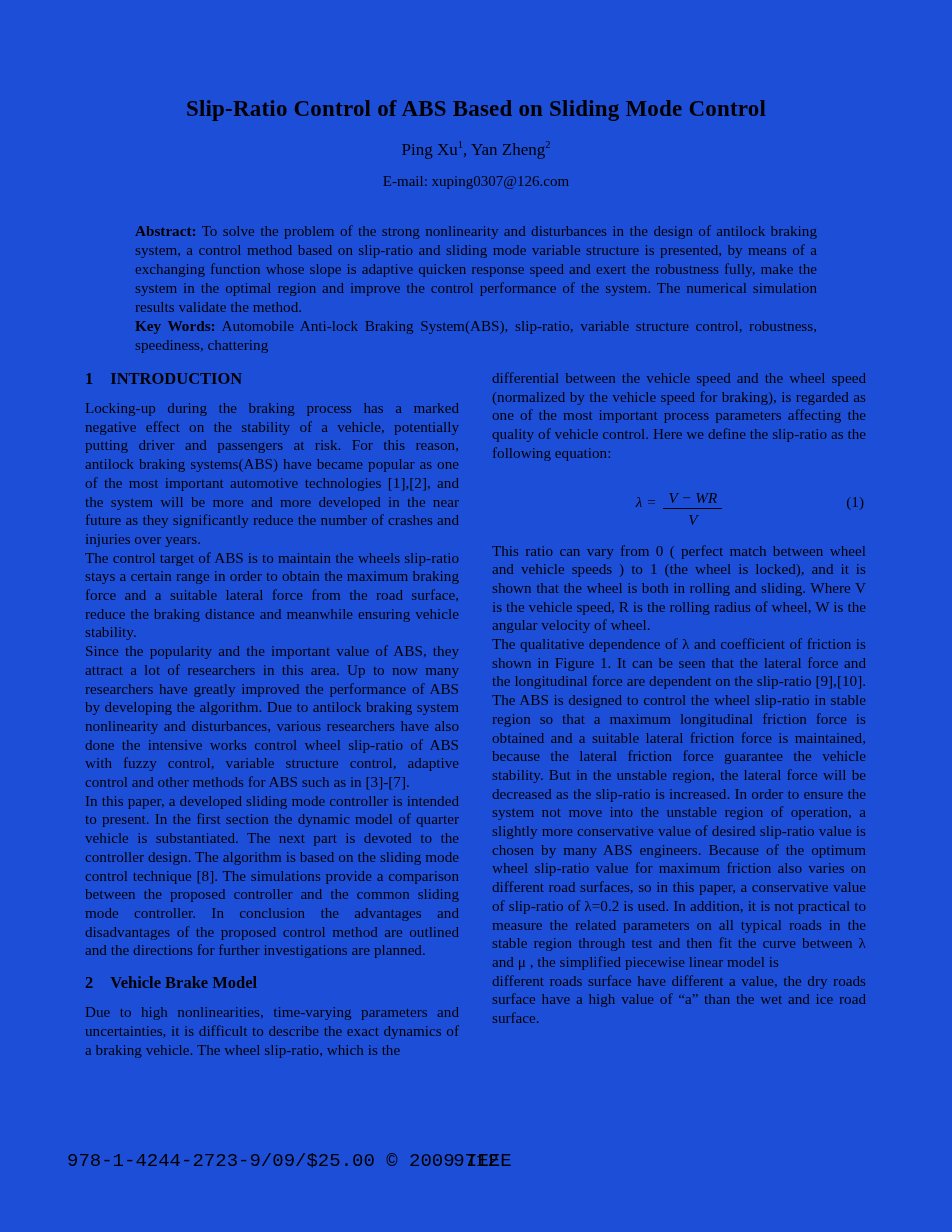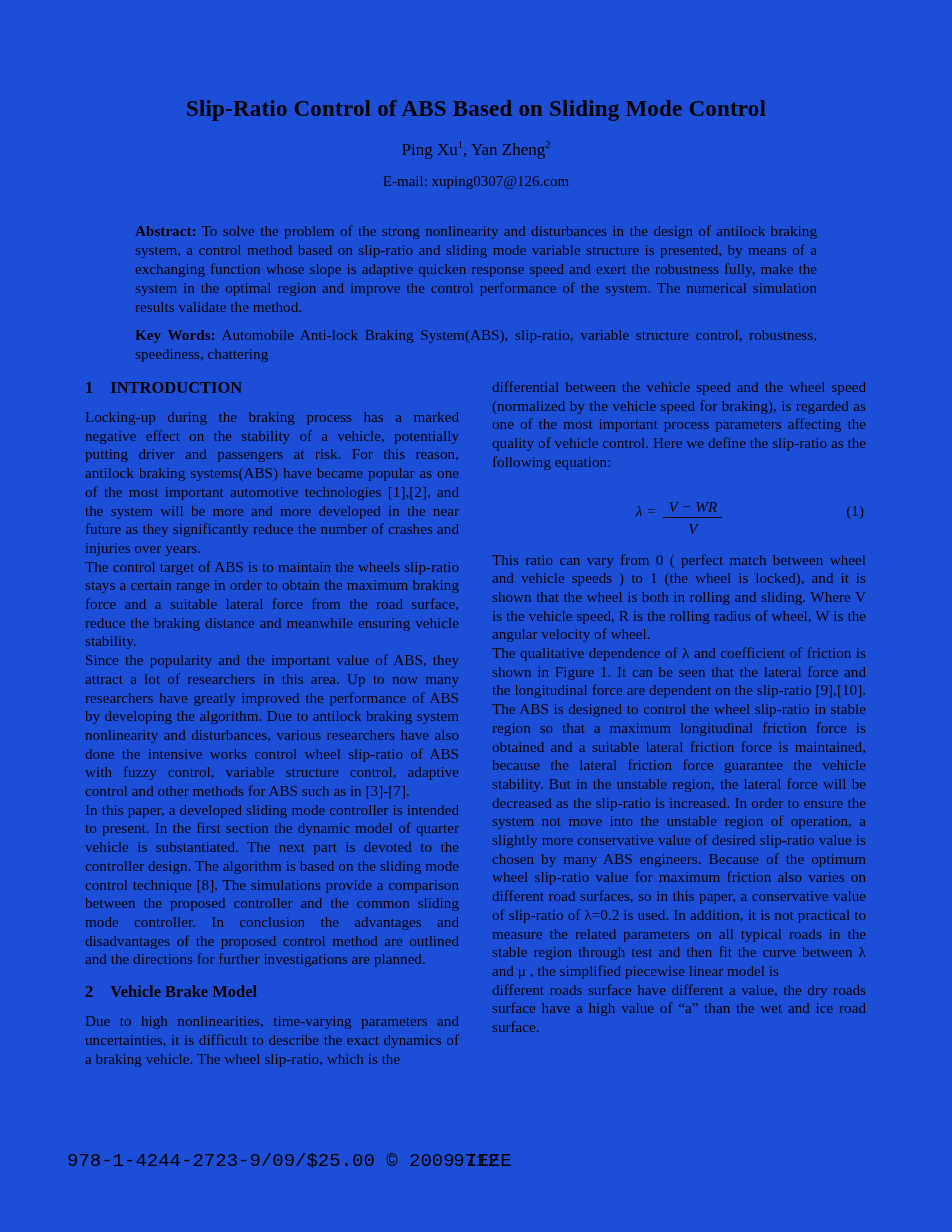--- a/index.html
+++ b/index.html
@@ -44,21 +44,21 @@
   .abstract-block {
     width: 682px;
     margin: 31px auto 0 auto;
   }
   .abstract-block p {
     margin: 0;
     font-size: 15.2px;
     line-height: 19px;
     text-align: justify;
   }
-  .abstract-block .kw { margin-top: 9px; }
+  .abstract-block .kw { }
   .lbl { font-weight: bold; }
   
   .columns {
     display: flex;
     gap: 33px;
     padding: 0 86px 0 85px;
     margin-top: 15px;
   }
   .col {
     width: 374px;

